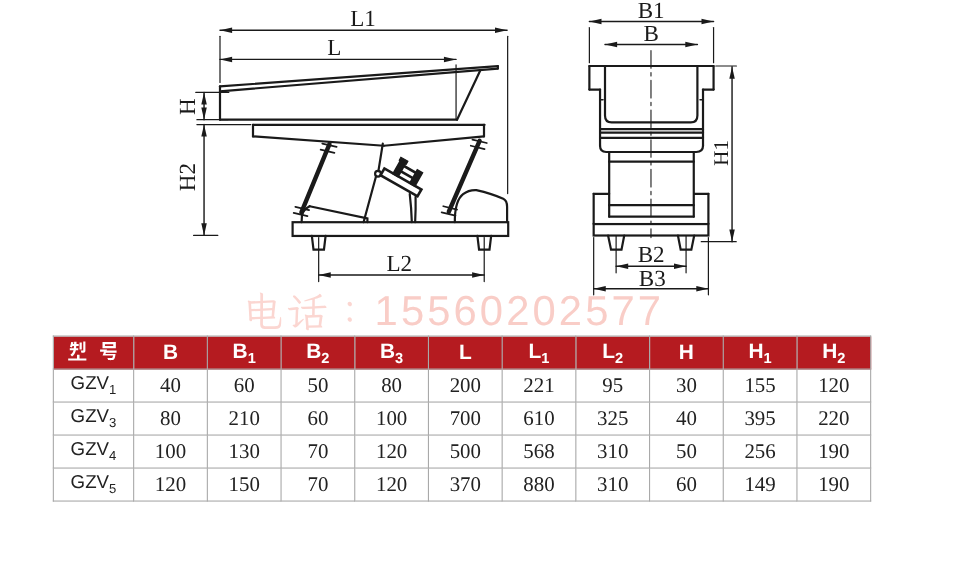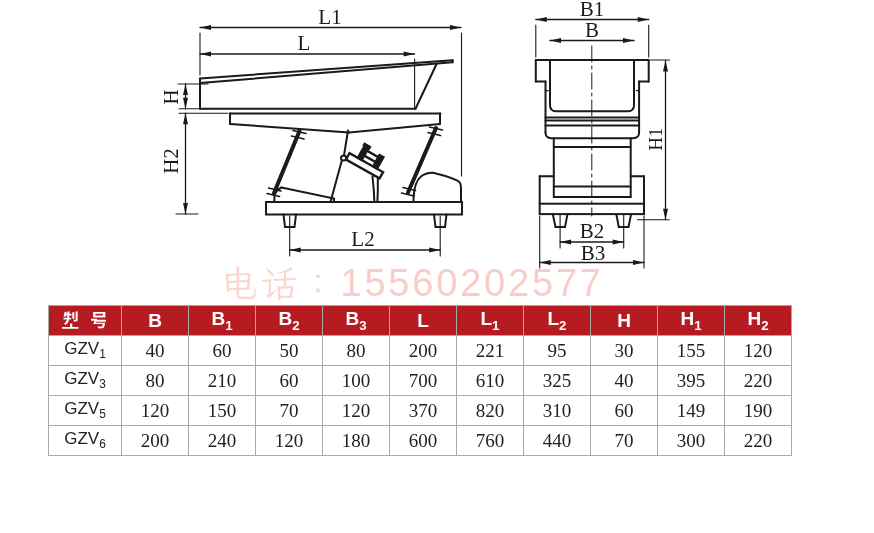--- a/index.html
+++ b/index.html
@@ -207,39 +207,39 @@
         <td>60</td>
         <td>100</td>
         <td>700</td>
         <td>610</td>
         <td>325</td>
         <td>40</td>
         <td>395</td>
         <td>220</td>
       </tr>
 <tr>
+        <td class="m">GZV<sub>4</sub></td>
+        <td>100</td>
+        <td>130</td>
+        <td>70</td>
+        <td>120</td>
+        <td>500</td>
+        <td>568</td>
+        <td>310</td>
+        <td>50</td>
+        <td>256</td>
+        <td>190</td>
+      </tr>
+<tr>
         <td class="m">GZV<sub>5</sub></td>
         <td>120</td>
         <td>150</td>
         <td>70</td>
         <td>120</td>
         <td>370</td>
-        <td>820</td>
+        <td>880</td>
         <td>310</td>
         <td>60</td>
         <td>149</td>
         <td>190</td>
       </tr>
-<tr>
-        <td class="m">GZV<sub>6</sub></td>
-        <td>200</td>
-        <td>240</td>
-        <td>120</td>
-        <td>180</td>
-        <td>600</td>
-        <td>760</td>
-        <td>440</td>
-        <td>70</td>
-        <td>300</td>
-        <td>220</td>
-      </tr>
 </tbody>
   </table>
 
 </body></html>

